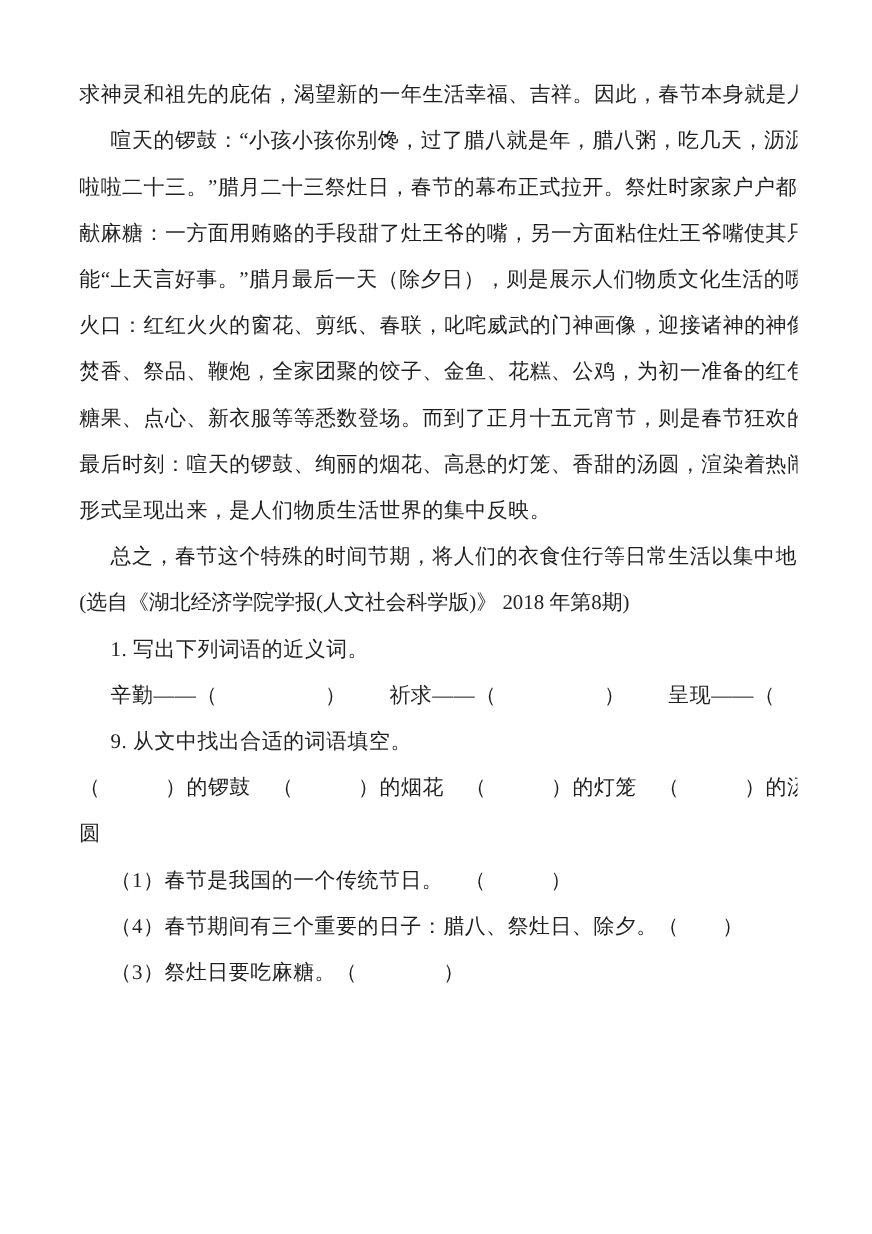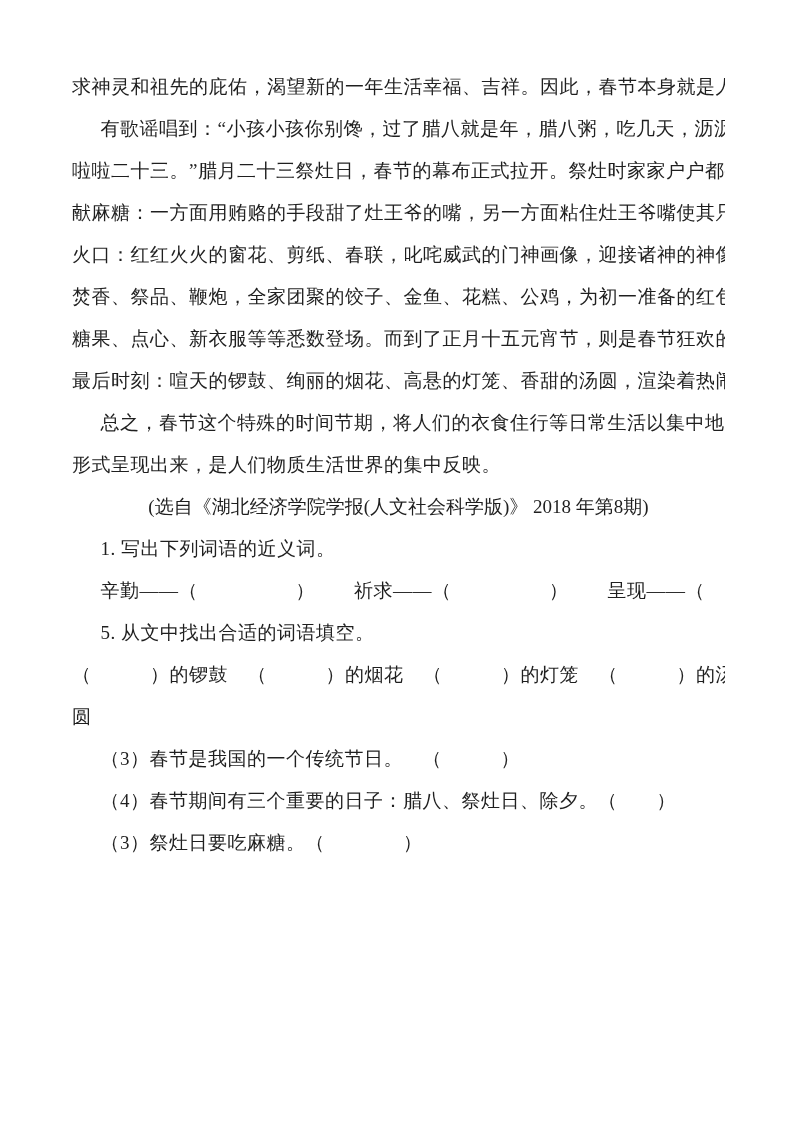--- a/index.html
+++ b/index.html
@@ -22,43 +22,44 @@
   .line {
     font-size: 19px;
     line-height: 42px;
     height: 42px;
     white-space: pre;
     letter-spacing: 0.5px;
     overflow: hidden;
   }
   .indent { text-indent: 1.5em; }
   .passage-line { }
-  .citation { text-align: center; letter-spacing: 0; }
+  .citation { text-align: left; letter-spacing: 0; }
   .question-label { }
 </style>
 </head>
 <body>
 
 <div class="page">
   <div id="passage">
       <div class="line passage-line">求神灵和祖先的庇佑，渴望新的一年生活幸福、吉祥。因此，春节本身就是人</div>
-      <div class="line passage-line indent">有歌谣唱到：“小孩小孩你别馋，过了腊八就是年，腊八粥，吃几天，沥沥</div>
+      <div class="line passage-line indent">喧天的锣鼓：“小孩小孩你别馋，过了腊八就是年，腊八粥，吃几天，沥沥</div>
       <div class="line passage-line">啦啦二十三。”腊月二十三祭灶日，春节的幕布正式拉开。祭灶时家家户户都要</div>
       <div class="line passage-line">献麻糖：一方面用贿赂的手段甜了灶王爷的嘴，另一方面粘住灶王爷嘴使其只</div>
+      <div class="line passage-line">能“上天言好事。”腊月最后一天（除夕日），则是展示人们物质文化生活的喷</div>
       <div class="line passage-line">火口：红红火火的窗花、剪纸、春联，叱咤威武的门神画像，迎接诸神的神像、</div>
       <div class="line passage-line">焚香、祭品、鞭炮，全家团聚的饺子、金鱼、花糕、公鸡，为初一准备的红包、</div>
       <div class="line passage-line">糖果、点心、新衣服等等悉数登场。而到了正月十五元宵节，则是春节狂欢的</div>
       <div class="line passage-line">最后时刻：喧天的锣鼓、绚丽的烟花、高悬的灯笼、香甜的汤圆，渲染着热闹</div>
+      <div class="line passage-line">形式呈现出来，是人们物质生活世界的集中反映。</div>
       <div class="line passage-line indent">总之，春节这个特殊的时间节期，将人们的衣食住行等日常生活以集中地</div>
-      <div class="line passage-line">形式呈现出来，是人们物质生活世界的集中反映。</div>
     </div>
   <div class="line citation">(选自《湖北经济学院学报(人文社会科学版)》 2018 年第8期)</div>
   <div id="questions">
       <div class="line question-label indent">1. 写出下列词语的近义词。</div>
       <div class="line question-line indent">辛勤——（　　　　　）　　祈求——（　　　　　）　　呈现——（　　　　）</div>
-      <div class="line question-label indent">5. 从文中找出合适的词语填空。</div>
+      <div class="line question-label indent">9. 从文中找出合适的词语填空。</div>
       <div class="line question-line">（　　　）的锣鼓　（　　　）的烟花　（　　　）的灯笼　（　　　）的汤</div>
       <div class="line question-line">圆</div>
-      <div class="line question-line indent">（3）春节是我国的一个传统节日。　（　　　）</div>
+      <div class="line question-line indent">（1）春节是我国的一个传统节日。　（　　　）</div>
       <div class="line question-line indent">（4）春节期间有三个重要的日子：腊八、祭灶日、除夕。（　　）</div>
       <div class="line question-line indent">（3）祭灶日要吃麻糖。（　　　　）</div>
     </div>
 </div>
 
 </body></html>

